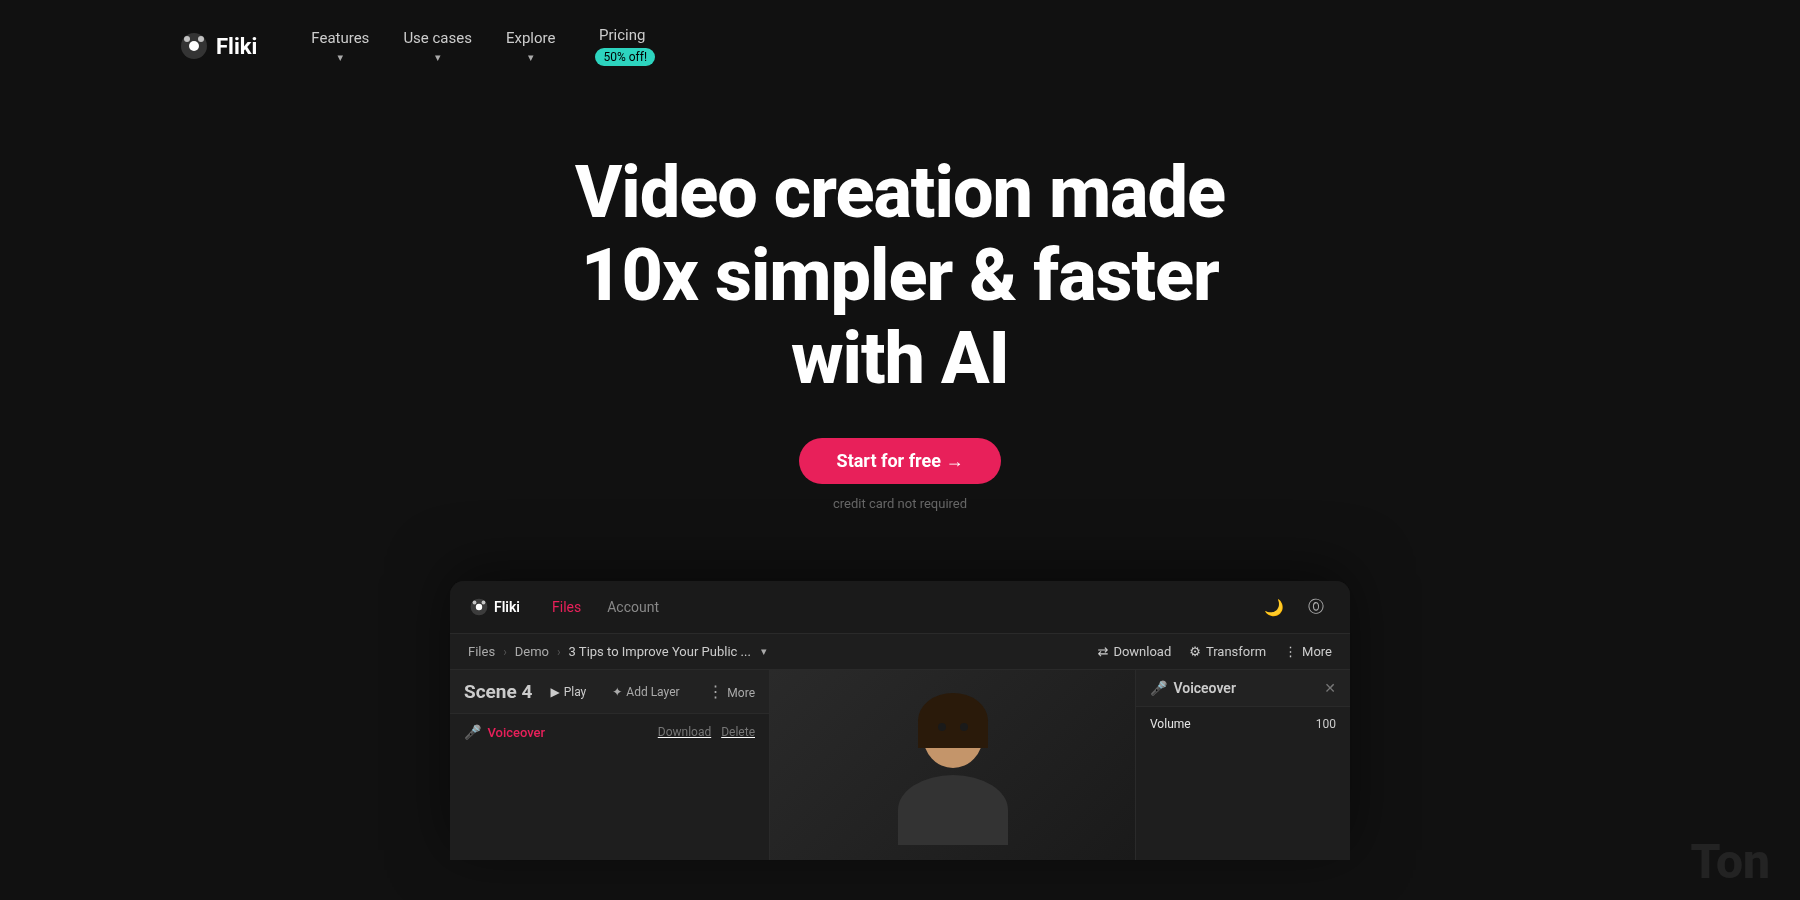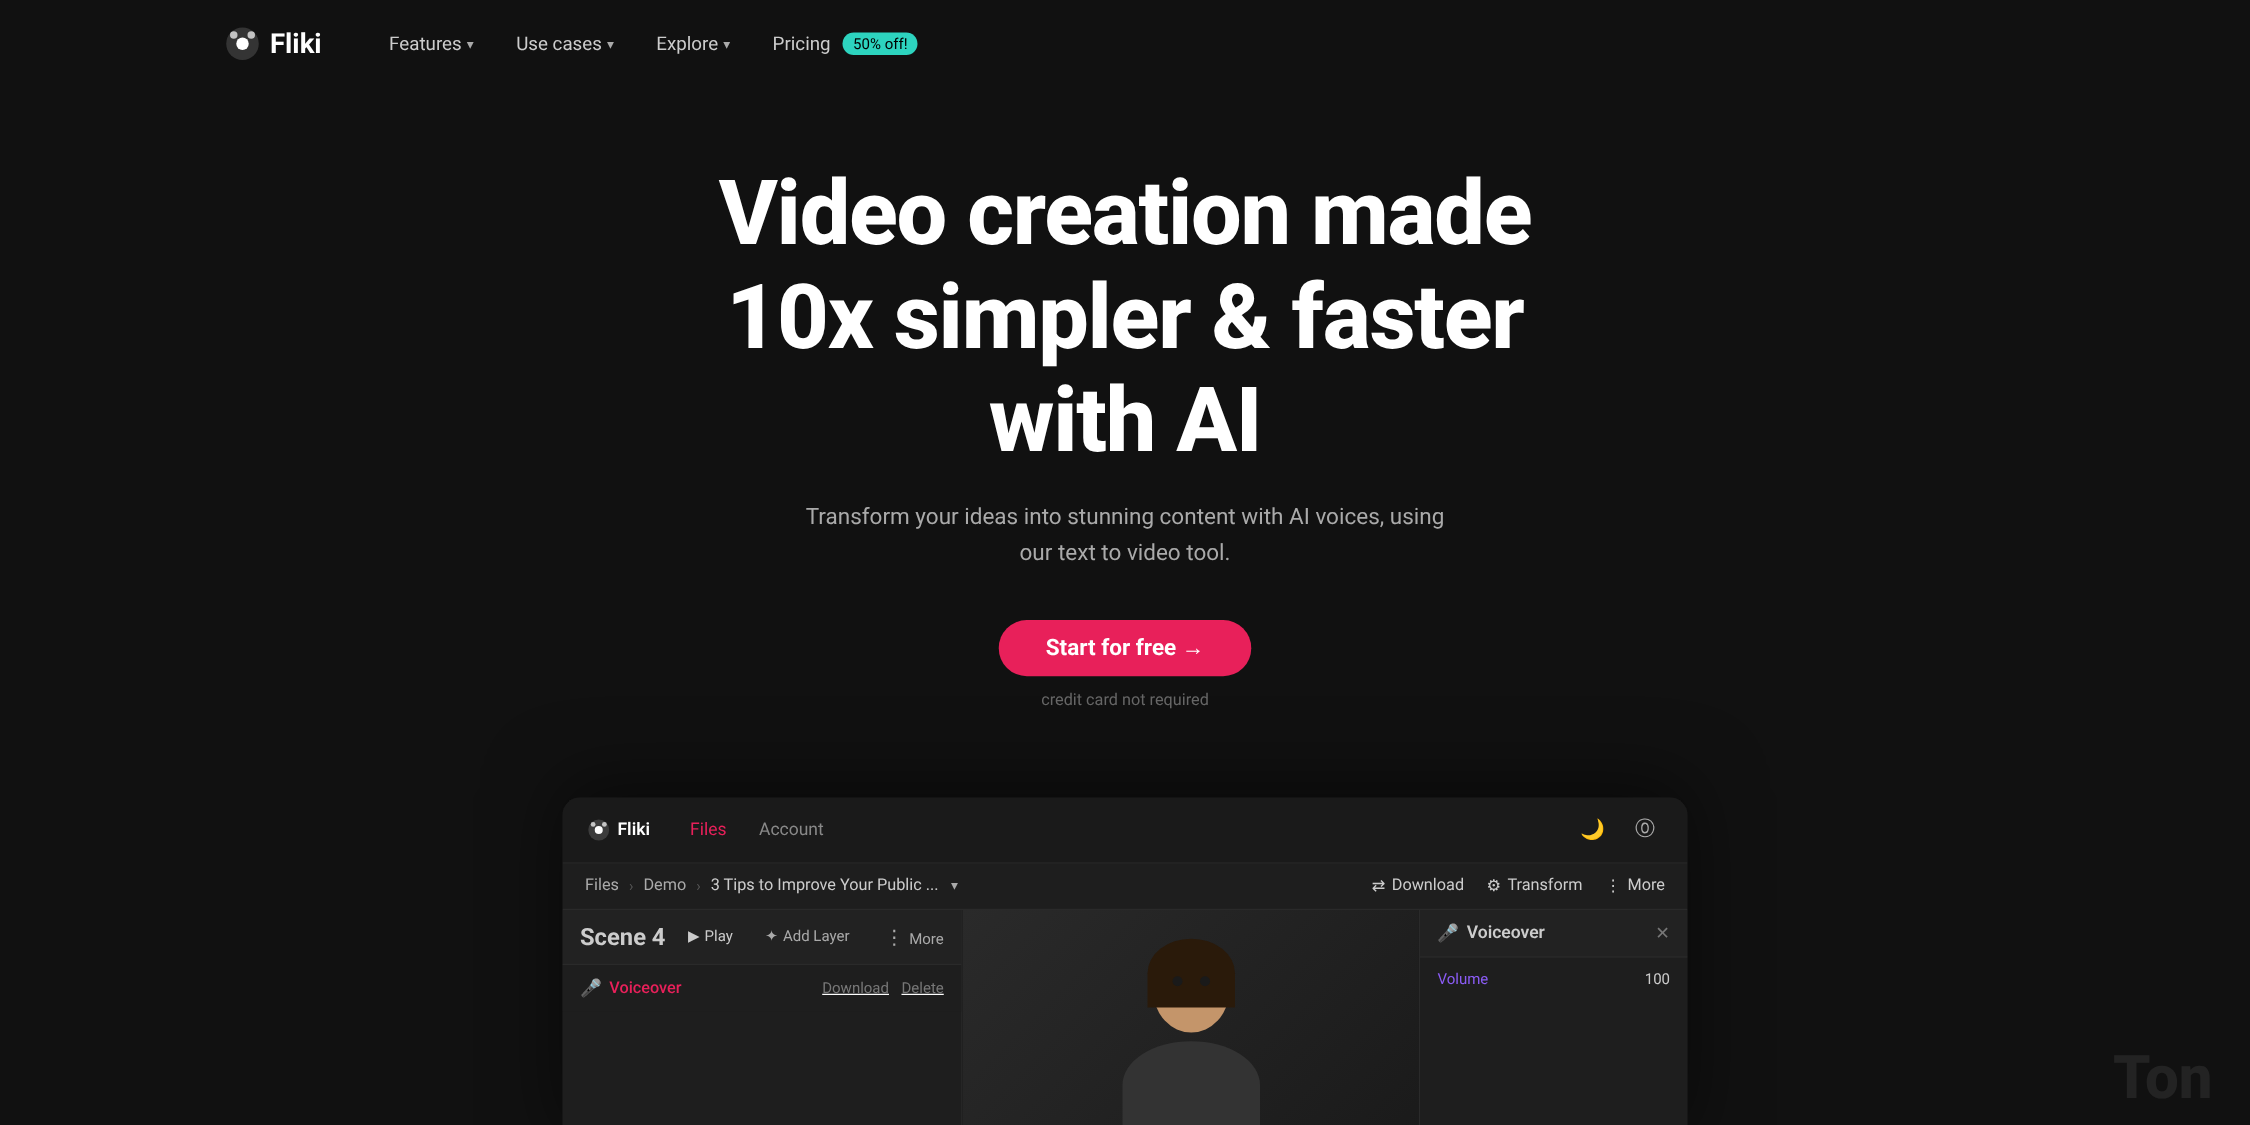--- a/index.html
+++ b/index.html
@@ -46,20 +46,21 @@
     .nav-link {
       display: flex;
       align-items: center;
       gap: 4px;
       padding: 8px 14px;
       color: #ccc;
       font-size: 15px;
       cursor: pointer;
       border-radius: 6px;
       transition: background 0.15s;
+      flex-direction: column;
     }
 
     .chevron-down {
       font-size: 11px;
       color: #aaa;
     }
 
     .pricing-badge {
       background: #2dd4bf;
       color: #000;
@@ -391,21 +392,21 @@
 
     .vp-volume-row {
       display: flex;
       align-items: center;
       padding: 10px 14px;
       gap: 8px;
     }
 
     .vp-volume-label {
       font-size: 12px;
-      color: #8b5cf6;
+      color: #e5e5e5;
     }
 
     .vp-volume-val {
       font-size: 12px;
       color: #ccc;
       margin-left: auto;
     }
 
     
     .bottom-text {
@@ -449,21 +450,20 @@
     <div class="nav-link">
       <span>Pricing</span>
       <span class="pricing-badge">50% off!</span>
     </div>
   </div>
 
 </nav>
 
 <section class="hero">
   <h1 class="hero-title">Video creation made 10x simpler &amp; faster with AI</h1>
-  <p class="hero-subtitle">Transform your ideas into stunning content with AI voices, using our text to video tool.</p>
   <div class="hero-cta">Start for free →</div>
   <span class="hero-note">credit card not required</span>
 </section>
 
 <div class="app-preview">
 
   <div class="app-topbar">
     <div class="app-logo">
       <svg width="18" height="18" viewBox="0 0 28 28" fill="none">
         <circle cx="14" cy="14" r="13" fill="#fff" opacity="0.15"></circle>

